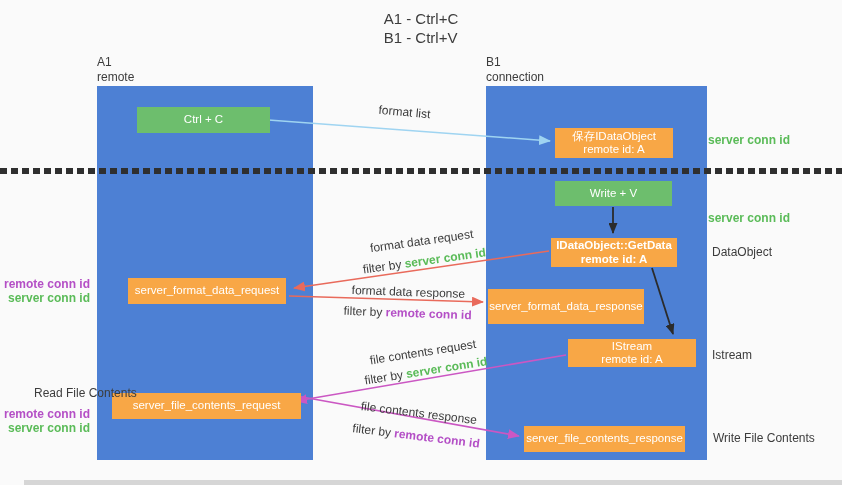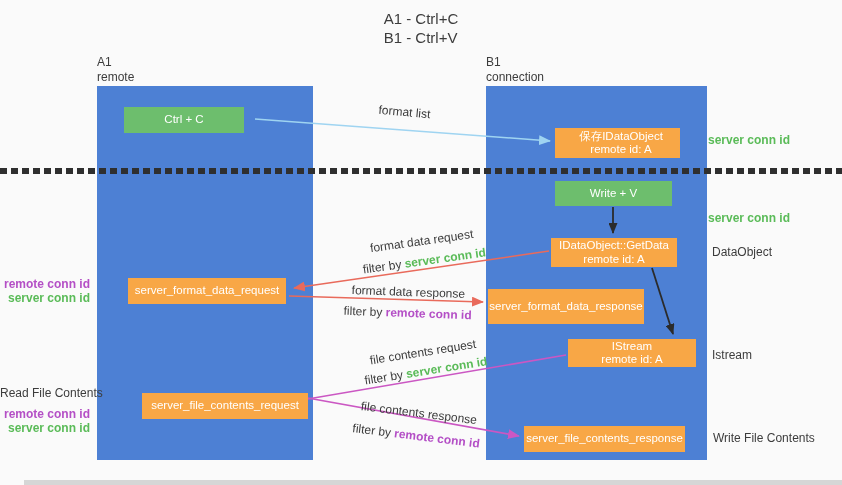--- a/index.html
+++ b/index.html
@@ -75,52 +75,52 @@
     </defs>
     <line x1="255" y1="119" x2="550" y2="141" stroke="#9fd4f1" stroke-width="1.5" marker-end="url(#m-blue)"></line>
     <line x1="613" y1="207" x2="613" y2="233" stroke="#2b2b2b" stroke-width="1.8" marker-end="url(#m-blk)"></line>
     <line x1="549" y1="251" x2="294" y2="288" stroke="#e96a5b" stroke-width="1.5" marker-end="url(#m-red)"></line>
     <line x1="289" y1="296" x2="483" y2="302" stroke="#e96a5b" stroke-width="1.5" marker-end="url(#m-red)"></line>
     <line x1="652" y1="268" x2="673" y2="334" stroke="#2b2b2b" stroke-width="1.8" marker-end="url(#m-blk)"></line>
     <line x1="566" y1="355" x2="296" y2="401" stroke="#cb57c3" stroke-width="1.5" marker-end="url(#m-mag)"></line>
     <line x1="291" y1="395" x2="519" y2="436" stroke="#cb57c3" stroke-width="1.5" marker-end="url(#m-mag)"></line>
   </svg>
 
-  <div class="box green" style="left:124px;top:107px;width:120px;height:26px;">
+  <div class="box green" style="left:137px;top:107px;width:133px;height:26px;">
     <div>Ctrl + C</div>
   </div>
 
-  <div class="box orange" style="left:555px;top:128px;width:118px;height:30px;padding-left:7px;">
+  <div class="box orange" style="left:555px;top:128px;width:118px;height:30px;">
     <div>保存IDataObject</div>
     <div>remote id: A</div>
   </div>
 
   <div class="box green" style="left:555px;top:181px;width:117px;height:25px;">
     <div>Write + V</div>
   </div>
 
-  <div class="box orange" style="left:551px;top:238px;width:126px;height:29px;">
+  <div class="box orange" style="left:551px;top:238px;width:126px;height:29px;font-weight:bold;">
     <div>IDataObject::GetData</div>
     <div>remote id: A</div>
   </div>
 
   <div class="box orange" style="left:128px;top:278px;width:158px;height:26px;">
     <div>server_format_data_request</div>
   </div>
 
   <div class="box orange" style="left:488px;top:289px;width:156px;height:35px;">
     <div>server_format_data_response</div>
   </div>
 
   <div class="box orange" style="left:568px;top:339px;width:128px;height:28px;">
     <div>IStream</div>
     <div>remote id: A</div>
   </div>
 
-  <div class="box orange" style="left:142px;top:393px;width:166px;height:26px;">
+  <div class="box orange" style="left:112px;top:393px;width:189px;height:26px;">
     <div>server_file_contents_request</div>
   </div>
 
   <div class="box orange" style="left:524px;top:426px;width:161px;height:26px;">
     <div>server_file_contents_response</div>
   </div>
 
   <div class="sep"></div>
 
   <div class="rot" style="left:357px;top:105px;width:95px;transform:rotate(5deg);">format list</div>
@@ -160,21 +160,21 @@
   <div class="ann green-t" style="left:708px;top:133px;">server conn id</div>
   <div class="ann green-t" style="left:708px;top:211px;">server conn id</div>
   <div class="ann" style="left:712px;top:245px;">DataObject</div>
   <div class="ann" style="left:712px;top:348px;">Istream</div>
   <div class="ann" style="left:713px;top:431px;">Write File Contents</div>
 
   <div class="ann right-align" style="left:0px;top:277px;width:90px;">
     <div class="purple-t">remote conn id</div>
     <div class="green-t">server conn id</div>
   </div>
-  <div class="ann right-align" style="left:0px;top:386px;width:93px;">Read File Contents</div>
+  <div class="ann right-align" style="left:0px;top:386px;width:93px;padding-left:34px;">Read File Contents</div>
   <div class="ann right-align" style="left:0px;top:407px;width:90px;">
     <div class="purple-t">remote conn id</div>
     <div class="green-t">server conn id</div>
   </div>
 
   <div class="bottom-edge"></div>
 
 </div>
 
 </body></html>

